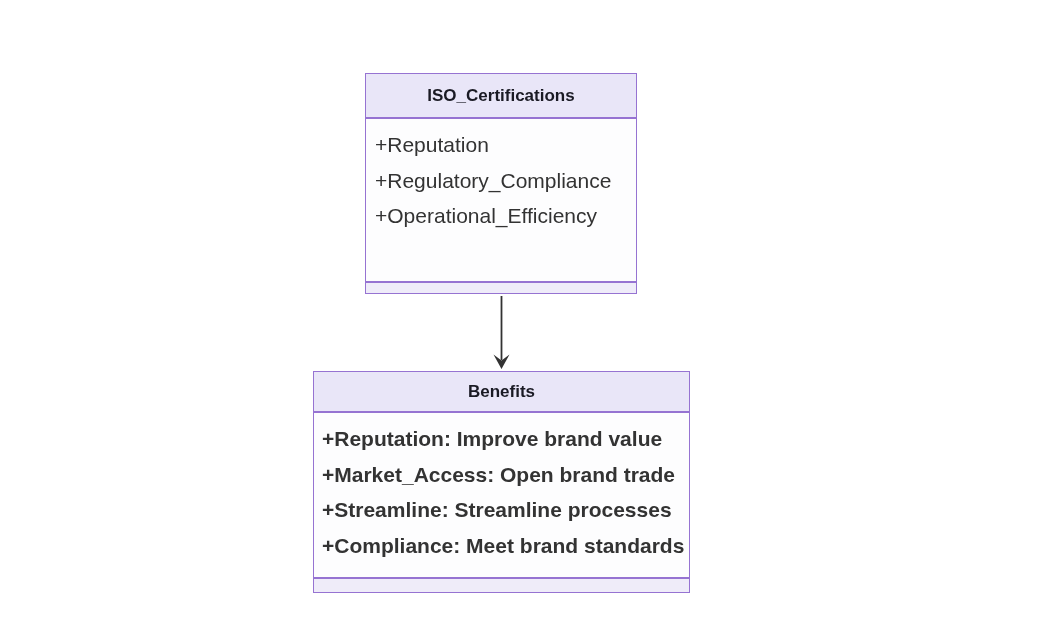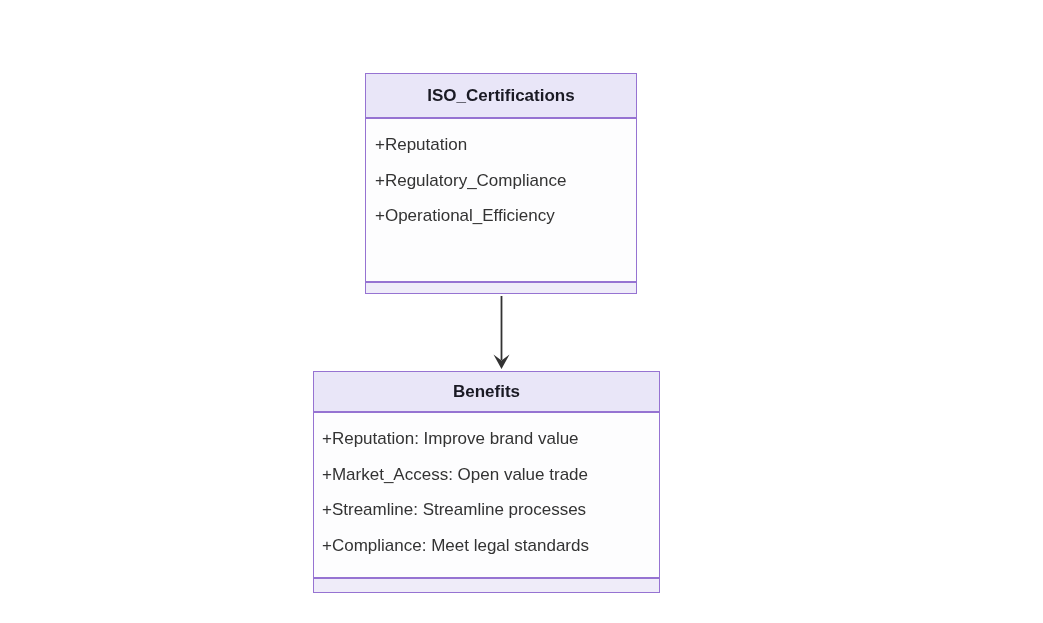--- a/index.html
+++ b/index.html
@@ -20,44 +20,44 @@
     background: #fdfdfe;
     display: flex;
     flex-direction: column;
   }
   .class-box.iso {
     left: 365px; top: 73px;
     width: 272px; height: 221px;
   }
   .class-box.benefits {
     left: 313px; top: 371px;
-    width: 347px; height: 222px;
+    width: 377px; height: 222px;
   }
   .class-header {
     background: #e9e6f8;
     border-bottom: 2px solid #9673d2;
     display: flex;
     align-items: center;
     justify-content: center;
     font-weight: bold;
     font-size: 17px;
     color: #1a1a24;
     flex: 0 0 auto;
   }
   .iso .class-header { height: 45px; }
   .benefits .class-header { height: 41px; }
   .class-members {
     flex: 1 1 auto;
     background: #fdfdfe;
-    font-size: 17px;
+    font-size: 21px;
     color: #333333;
     padding-top: 8px;
   }
   .iso .class-members { padding-left: 9px; padding-right: 6px; }
-  .benefits .class-members { padding-left: 8px; padding-right: 6px; }
+  .benefits .class-members { padding-left: 8px; padding-right: 6px; font-weight: bold; }
   .member-row {
     line-height: 35.5px;
     white-space: nowrap;
   }
   .class-footer {
     flex: 0 0 auto;
     background: #efecf9;
     border-top: 2px solid #9673d2;
   }
   .iso .class-footer { height: 12px; }
@@ -88,20 +88,20 @@
     <g>
       <line x1="501.5" y1="296" x2="501.5" y2="360" stroke="#333333" stroke-width="1.8"></line>
       <path d="M 501.5 369 L 493.5 354.5 L 501.5 360.5 L 509.5 354.5 Z" fill="#333333"></path>
     </g>
   </svg>
 
   <div class="class-box benefits">
     <div class="class-header">Benefits</div>
     <div class="class-members">
       <div class="member-row">+Reputation: Improve brand value</div>
-      <div class="member-row">+Market_Access: Open value trade</div>
+      <div class="member-row">+Market_Access: Open brand trade</div>
       <div class="member-row">+Streamline: Streamline processes</div>
-      <div class="member-row">+Compliance: Meet legal standards</div>
+      <div class="member-row">+Compliance: Meet brand standards</div>
     </div>
     <div class="class-footer"></div>
   </div>
 
 </div>
 
 </body></html>

